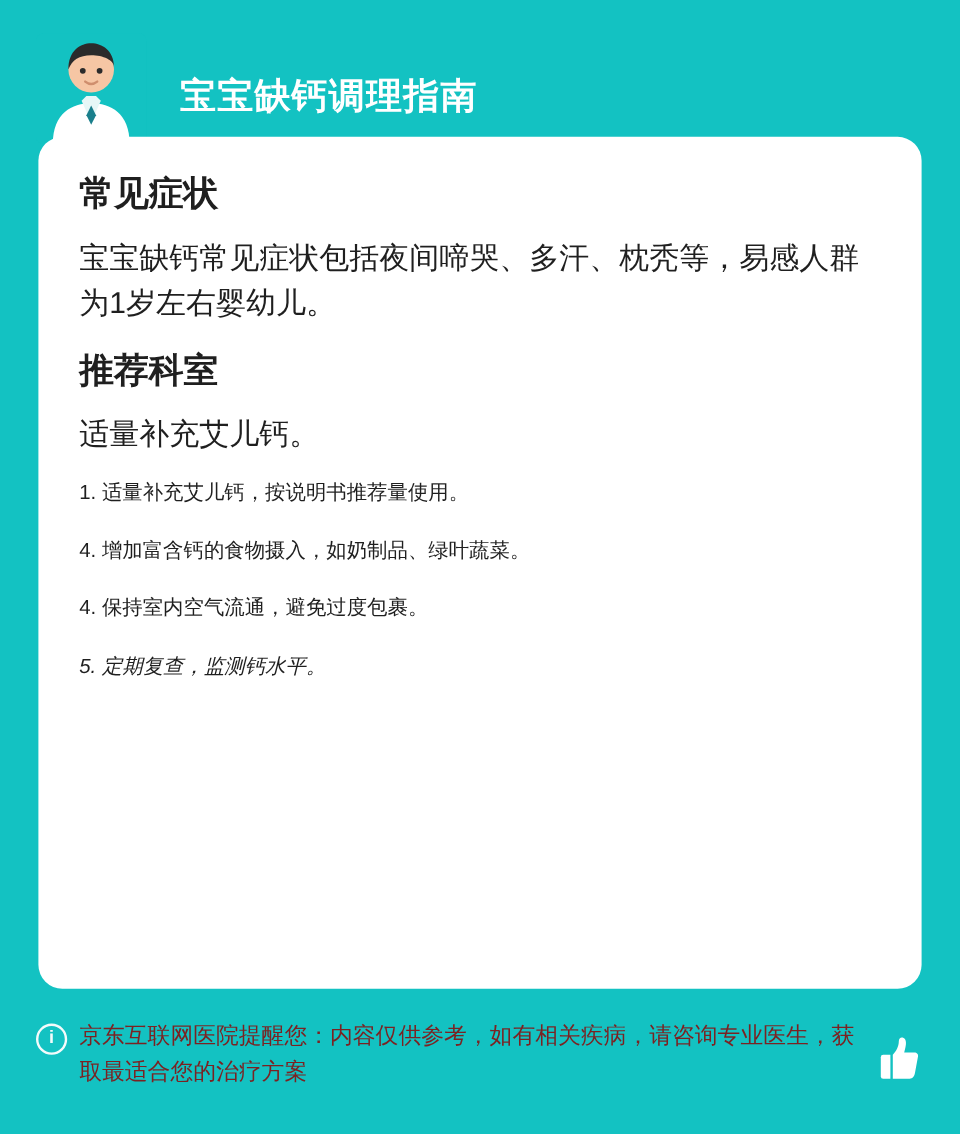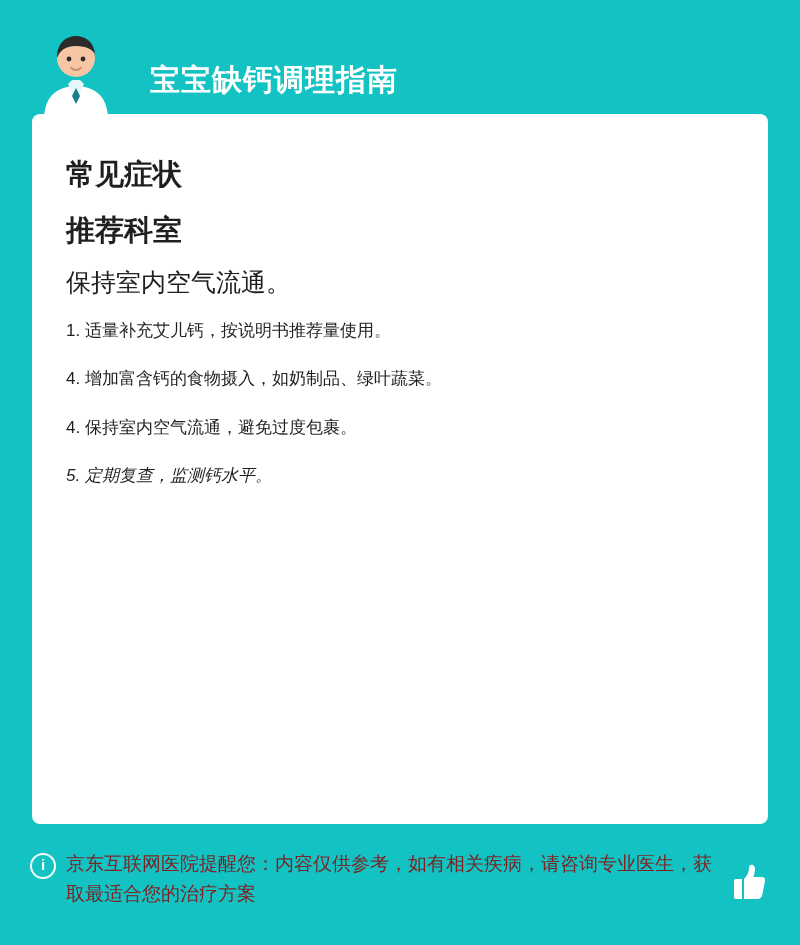--- a/index.html
+++ b/index.html
@@ -44,22 +44,22 @@
     font-weight: 700;
     color: #ffffff;
     letter-spacing: 1px;
     white-space: nowrap;
   }
   
   .card {
     position: relative;
     margin: 10px 10px 16px 10px;
     background: #ffffff;
-    border-radius: 8px;
-    padding: 38px 34px 34px 34px;
+    border-radius: 20px;
+    padding: 26px 34px 34px 34px;
     box-sizing: border-box;
     min-height: 710px;
   }
   .section-title {
     font-size: 29px;
     font-weight: 700;
     color: #1f1f1f;
     margin: 18px 0 14px 0;
     line-height: 1.3;
   }
@@ -144,23 +144,24 @@
           <path d="M41 40 Q46 44 51 40" stroke="#cf8e6d" stroke-width="2" fill="none" stroke-linecap="round"></path>
         </g>
       </svg>
     </div>
     <div class="title">宝宝缺钙调理指南</div>
   </div>
 
   <div class="card">
 
     <div class="section-title">常见症状</div>
+    <p class="para">宝宝缺钙常见症状包括夜间啼哭、多汗、枕秃等，易感人群为1岁左右婴幼儿。</p>
 
     <div class="section-title">推荐科室</div>
-    <p class="para">保持室内空气流通。</p>
+    <p class="para">适量补充艾儿钙。</p>
 
     <p class="step">1. 适量补充艾儿钙，按说明书推荐量使用。</p>
     <p class="step">4. 增加富含钙的食物摄入，如奶制品、绿叶蔬菜。</p>
     <p class="step">4. 保持室内空气流通，避免过度包裹。</p>
     <p class="step">5. 定期复查，监测钙水平。</p>
 
   </div>
 
   <div class="footer">
     <div class="info-icon">i</div>

